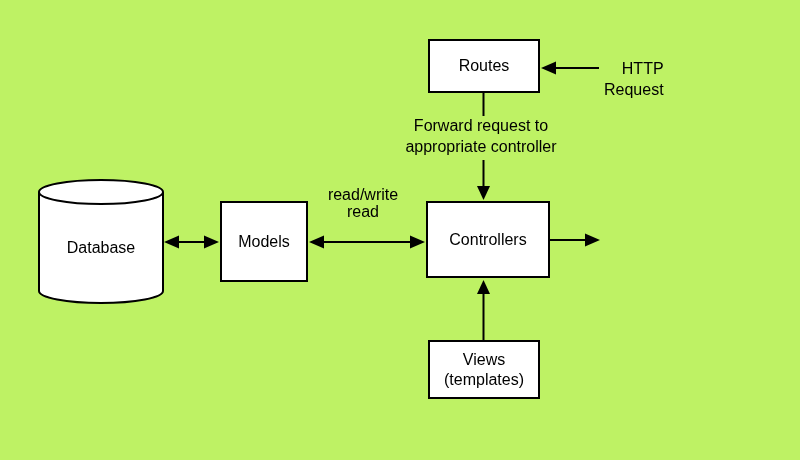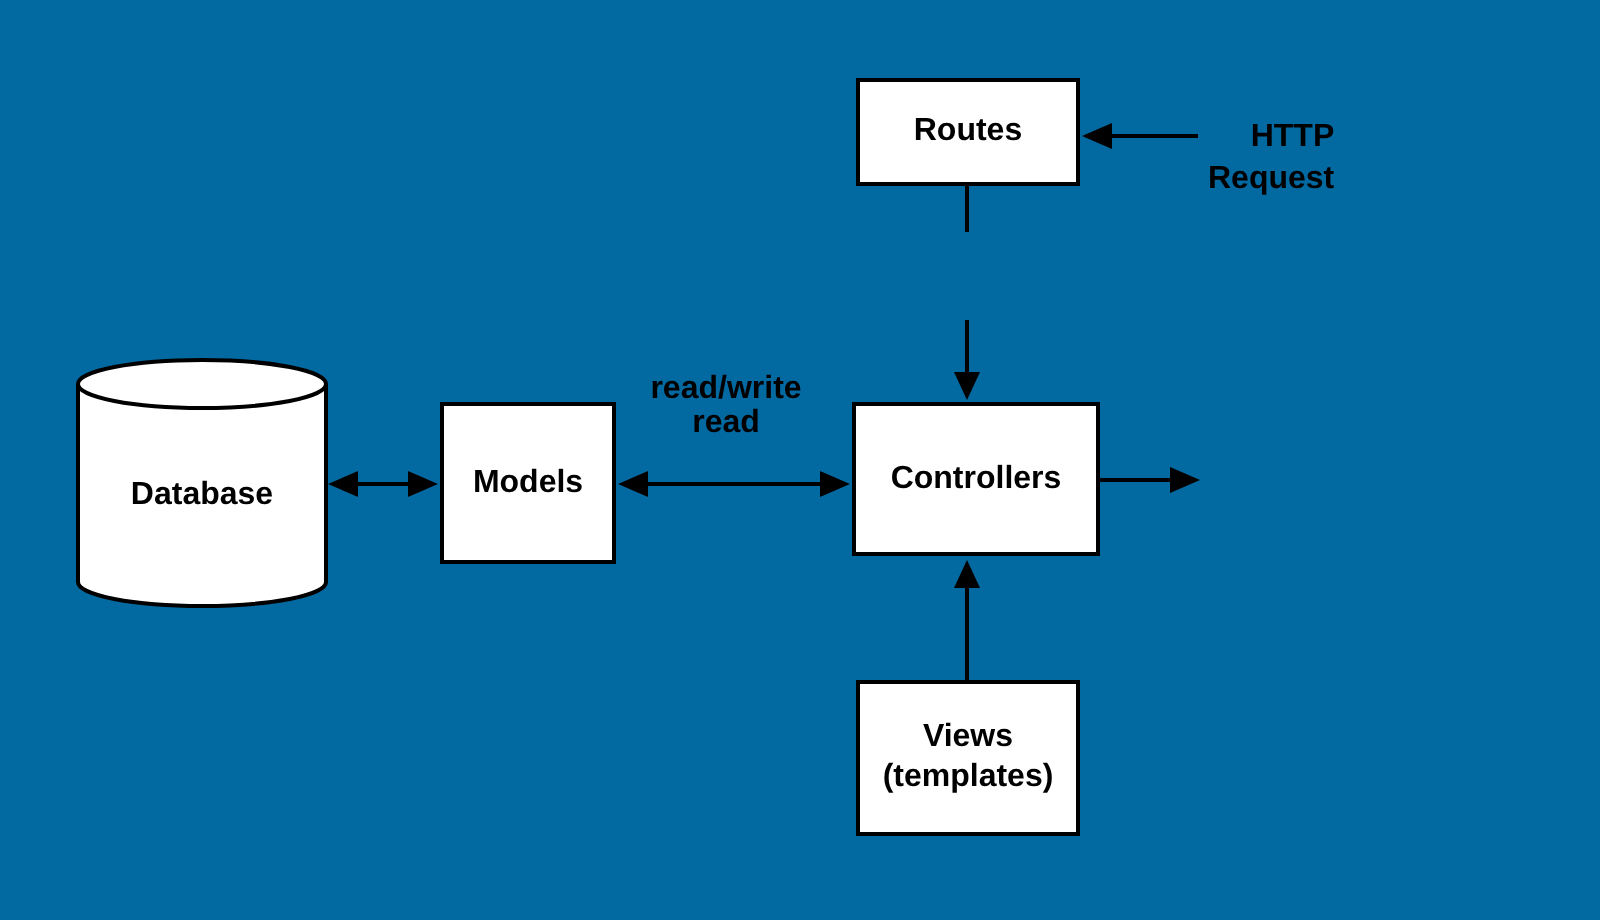--- a/index.html
+++ b/index.html
@@ -1,42 +1,41 @@
 <!DOCTYPE html>
 <html><head>
 <meta charset="utf-8">
 <style>
   html, body { margin: 0; padding: 0; background: #ffffff; }
   .canvas {
     position: relative;
     width: 800px;
     height: 460px;
-    background: #0369a1;
+    background: #bef264;
     font-family: "Liberation Sans", sans-serif;
     color: #000000;
     overflow: hidden;
-    font-weight: bold;
   }
   .layer { position: absolute; left: 0; top: 0; }
   .node {
     position: absolute;
     box-sizing: border-box;
     border: 2px solid #000000;
     background: #ffffff;
     display: flex;
     flex-direction: column;
     align-items: center;
     justify-content: center;
     text-align: center;
     font-size: 16px;
     line-height: 20px;
   }
   #node-routes      { left: 428px; top: 39px;  width: 112px; height: 54px; }
   #node-controllers { left: 426px; top: 201px; width: 124px; height: 77px; }
-  #node-views       { left: 428px; top: 340px; width: 112px; height: 78px; }
+  #node-views       { left: 428px; top: 340px; width: 112px; height: 59px; }
   #node-models      { left: 220px; top: 201px; width: 88px;  height: 81px; }
   #label-database {
     position: absolute; left: 39px; top: 192px; width: 124px; height: 99px;
     display: flex; align-items: center; justify-content: center;
     padding-top: 13px; box-sizing: border-box; font-size: 16px;
   }
   .ann { position: absolute; font-size: 16px; }
   #ann-http-request  { left: 604px; top: 58px;  line-height: 21px; text-align: right; }
   #ann-forward       { left: 378px; top: 115px; width: 206px; text-align: center; line-height: 21px; }
   #ann-read-write    { left: 313px; top: 186px; width: 100px; text-align: center; line-height: 17px; }
@@ -112,20 +111,24 @@
 
   <div id="label-database">
     <span>Database</span>
   </div>
 
   <div class="ann" id="ann-http-request">
     <div>HTTP</div>
     <div>Request</div>
   </div>
 
+  <div class="ann" id="ann-forward">
+    <div>Forward request to</div>
+    <div>appropriate controller</div>
+  </div>
 
   <div class="ann" id="ann-read-write">
     <div>read/write</div>
     <div>read</div>
   </div>
 
 
 </div>
 
 </body></html>

